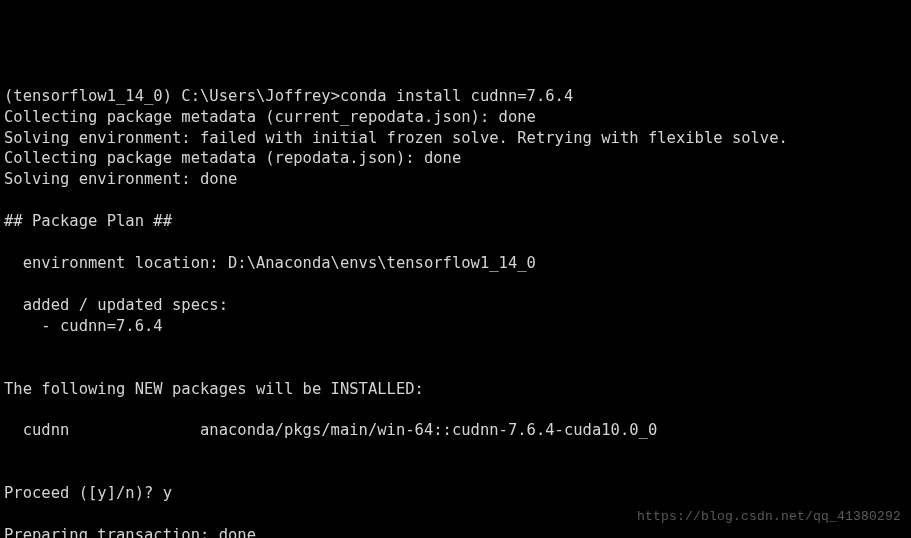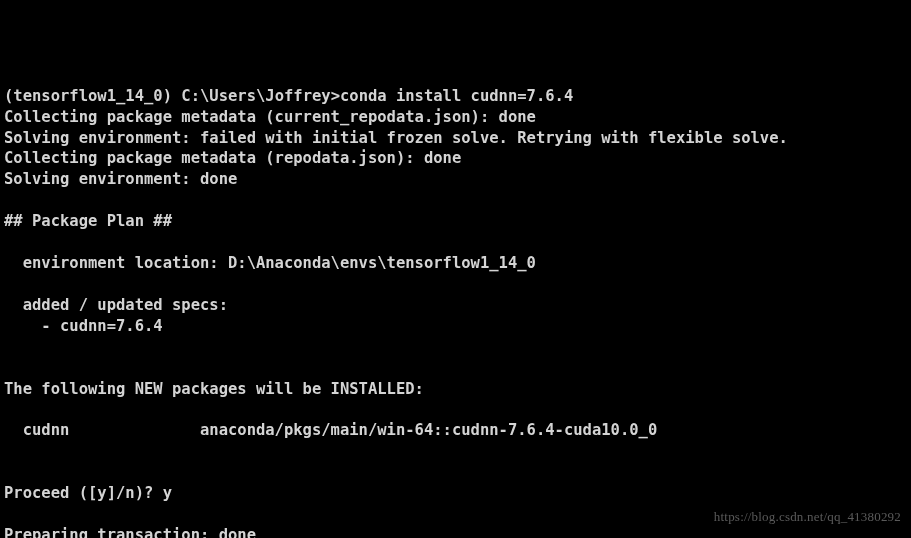--- a/index.html
+++ b/index.html
@@ -15,35 +15,34 @@
       line-height: 1.35;
       padding: 2px 4px;
       width: 911px;
       height: 538px;
       overflow: hidden;
       white-space: pre;
       position: relative;
     }
     .terminal-line {
       display: block;
-      font-weight: bold;
     }
     .prompt-env {
       color: #d4d4d4;
     }
     .prompt-path {
       color: #d4d4d4;
     }
     .watermark {
       position: absolute;
       bottom: 12px;
       right: 10px;
       color: #5a5a5a;
       font-size: 13px;
-      font-family: Liberation Serif, serif;
+      font-family: Liberation Mono, monospace;
       letter-spacing: 0.2px;
     }
   </style>
 </head>
 <body>
 
 
 
 <div><span class="terminal-line"><span class="prompt-env">(tensorflow1_14_0)</span> <span class="prompt-path">C:\Users\Joffrey&gt;</span><span>conda install cudnn=7.6.4</span></span><span class="terminal-line">Collecting package metadata (current_repodata.json): done</span><span class="terminal-line">Solving environment: failed with initial frozen solve. Retrying with flexible solve.</span><span class="terminal-line">Collecting package metadata (repodata.json): done</span><span class="terminal-line">Solving environment: done</span><span class="terminal-line"> </span><span class="terminal-line">## Package Plan ##</span><span class="terminal-line"> </span><span class="terminal-line">  environment location: D:\Anaconda\envs\tensorflow1_14_0</span><span class="terminal-line"> </span><span class="terminal-line">  added / updated specs:</span><span class="terminal-line">    - cudnn=7.6.4</span><span class="terminal-line"> </span><span class="terminal-line"> </span><span class="terminal-line">The following NEW packages will be INSTALLED:</span><span class="terminal-line"> </span><span class="terminal-line">  cudnn              anaconda/pkgs/main/win-64::cudnn-7.6.4-cuda10.0_0</span><span class="terminal-line"> </span><span class="terminal-line"> </span><span class="terminal-line"><span>Proceed ([y]/n)? </span><span>y</span></span><span class="terminal-line"> </span><span class="terminal-line">Preparing transaction: done</span></div>
 

